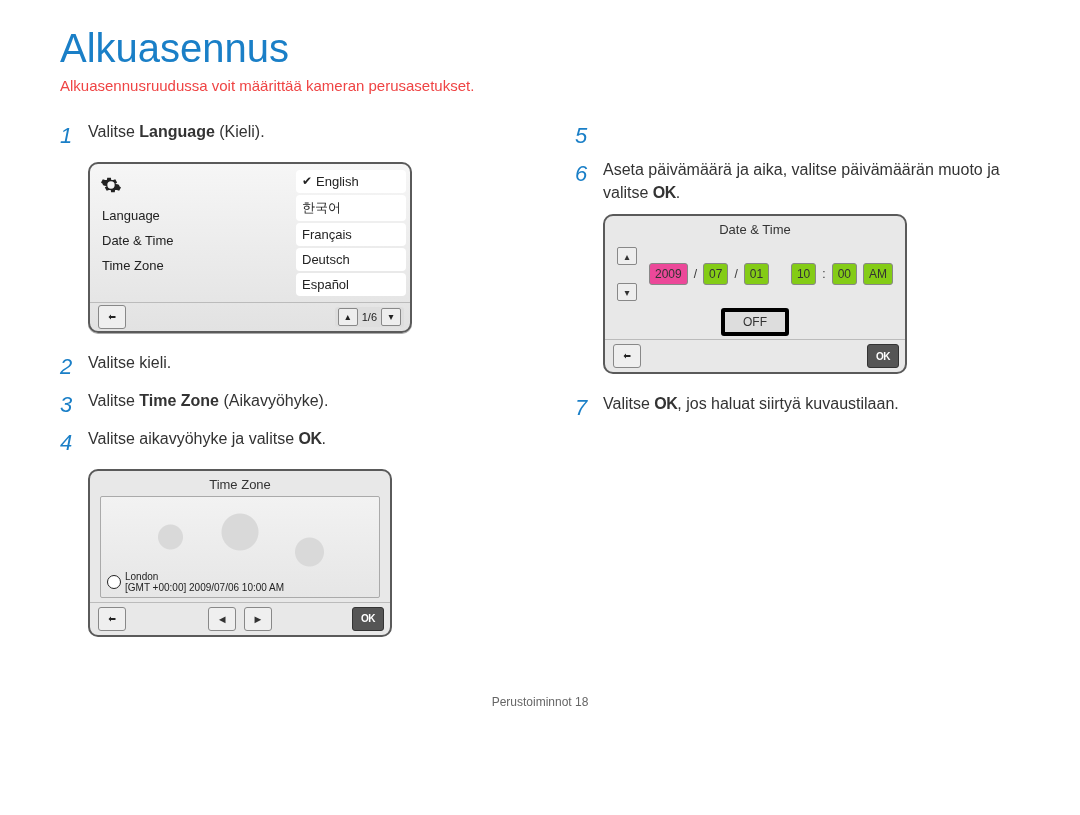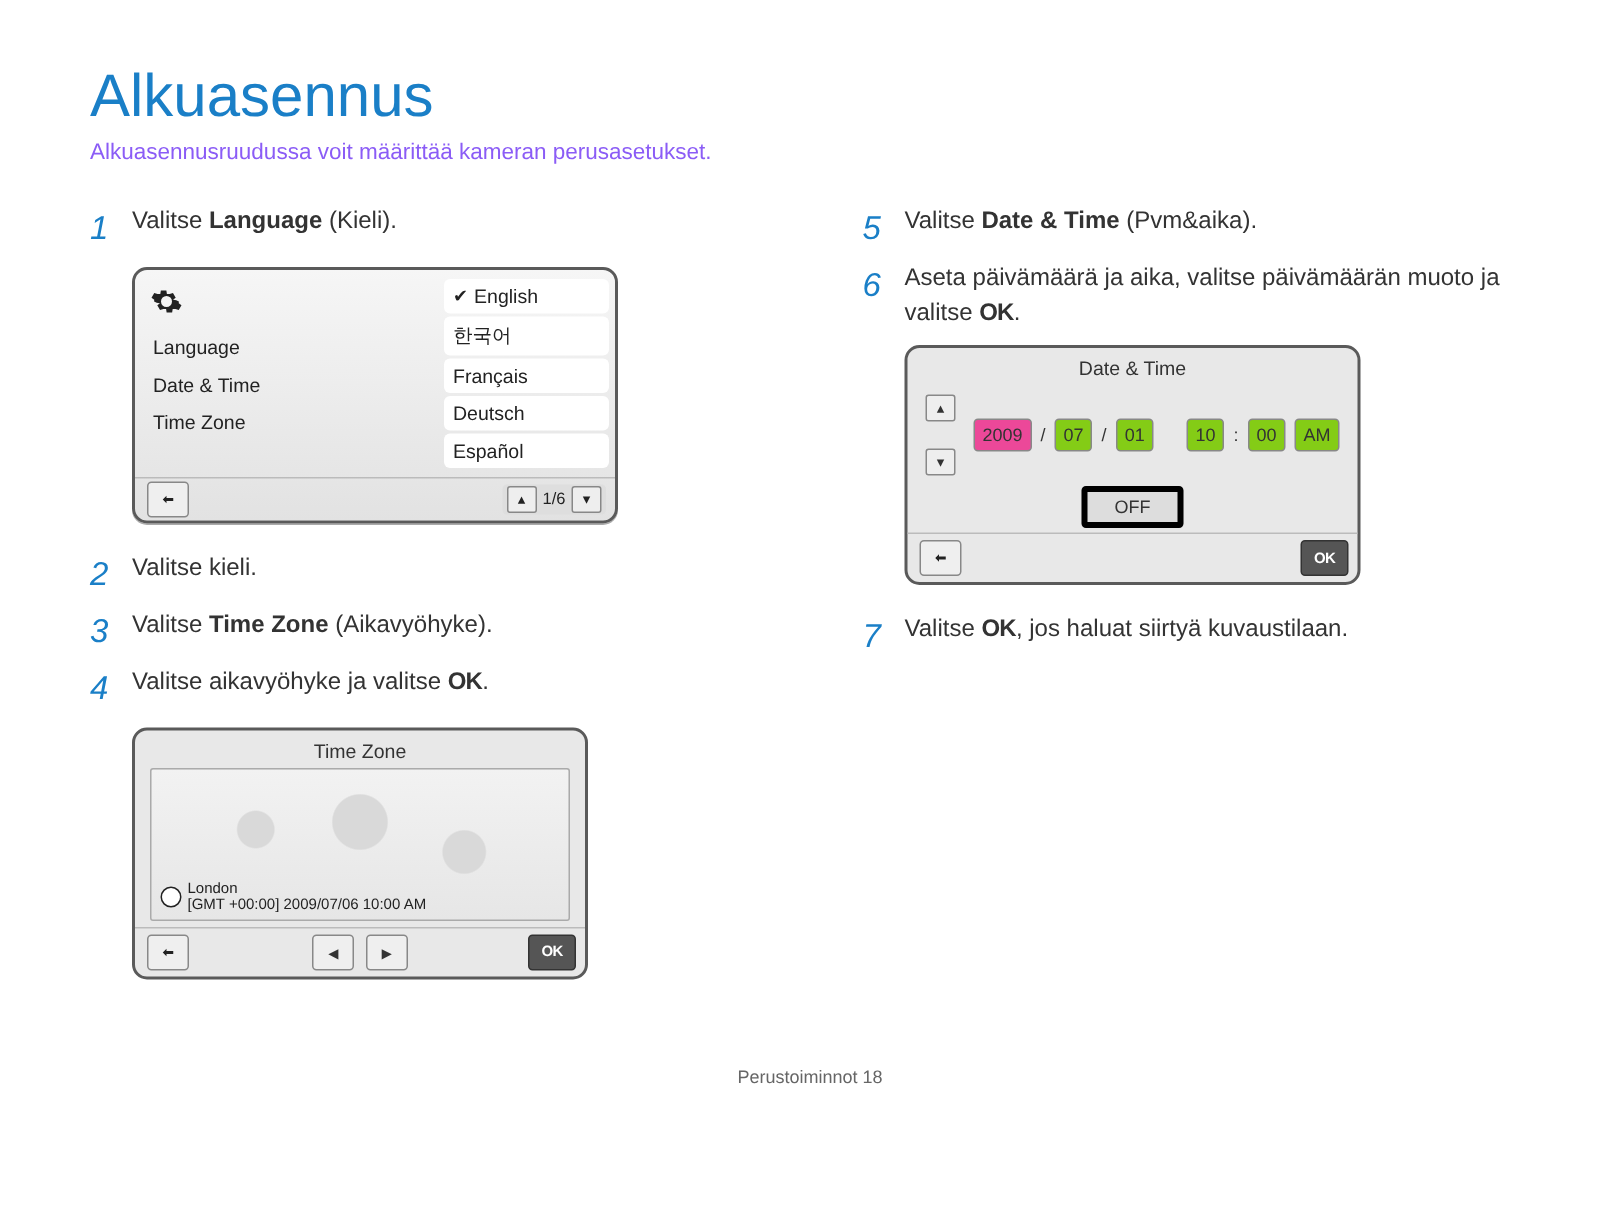--- a/index.html
+++ b/index.html
@@ -4,31 +4,31 @@
 <style>
   body {
     margin: 0;
     padding: 0;
     font-family: Arial, Helvetica, sans-serif;
     background: #fff;
     width: 1080px;
     color: #333;
   }
   .page {
-    padding: 42px 60px 20px 60px;
+    padding: 26px 60px 20px 60px;
   }
   h1 {
     color: #1a7fc7;
     font-weight: 400;
     font-size: 40px;
     margin: 0 0 6px 0;
   }
   .subtitle {
     font-size: 15px;
-    color: #8b5cf6;
+    color: #ef4444;
     margin: 0 0 20px 0;
   }
   .columns {
     display: flex;
     gap: 70px;
   }
   .col {
     flex: 1;
   }
   .step {
@@ -366,23 +366,20 @@
           <span class="btn-ok">OK</span>
         </div>
       </div>
 
     </div>
 
     <div class="col">
 
       <div class="step">
         <div class="num">5</div>
-        <div class="txt">
-          <span>Valitse </span><b>Date &amp; Time</b><span> (Pvm&amp;aika).</span>
-        </div>
       </div>
 
       <div class="step">
         <div class="num">6</div>
         <div class="txt">
           <span>Aseta päivämäärä ja aika, valitse päivämäärän muoto ja valitse </span><span class="ok-label">OK</span><span>.</span>
         </div>
       </div>
 
       <div class="dt-panel">

